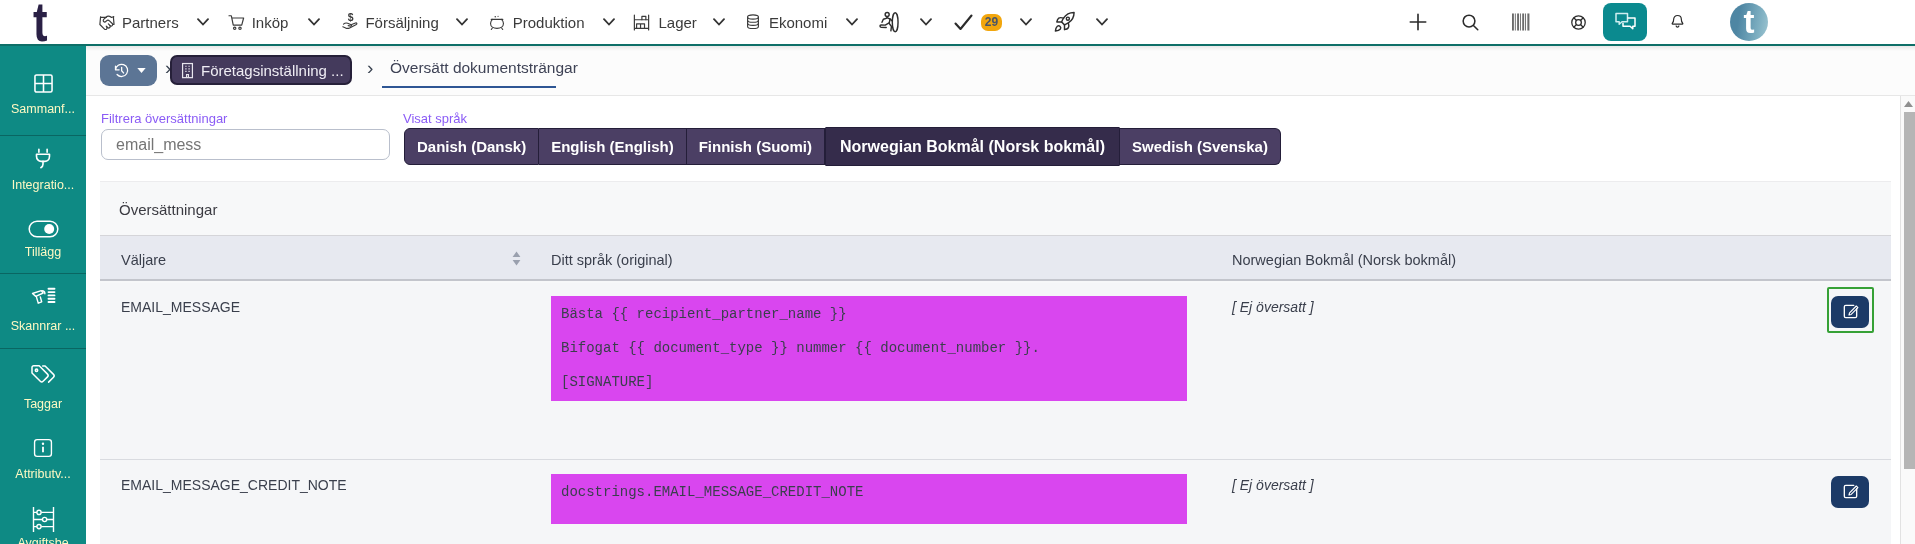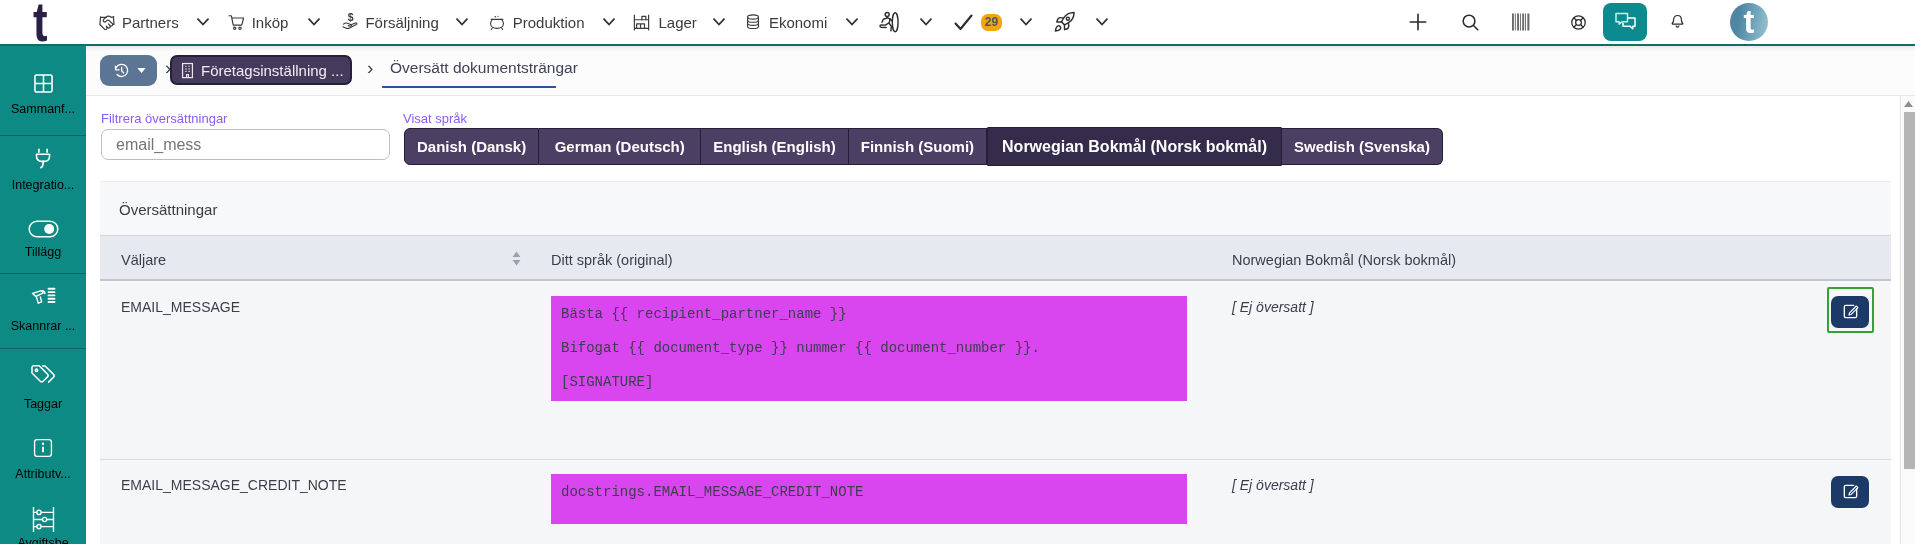--- a/index.html
+++ b/index.html
@@ -7,21 +7,21 @@
 .navbar { position:absolute; left:0; top:0; width:1915px; height:46px; background:#fff; border-bottom:2px solid #0e6f68; z-index:20; }
 .navshadow { position:absolute; left:86px; top:46px; width:1829px; height:5px; background:linear-gradient(#00000014,#0000); z-index:19; }
 .logo-t { position:absolute; left:33px; top:-11px; font-family:"Liberation Sans", sans-serif; font-size:56px; font-weight:bold; color:#2a2045; transform:scaleX(0.78); transform-origin:left; }
 .nav { position:absolute; left:97px; top:0; height:44px; display:flex; align-items:center; color:#3b3b3b; font-size:15px; white-space:nowrap; }
 .navright { position:absolute; right:0; top:0; height:44px; display:flex; align-items:center; }
 .chatbtn { width:44px; height:38px; background:#0b8a8f; border-radius:8px; display:flex; align-items:center; justify-content:center; }
 .avatar { width:38px; height:38px; border-radius:50%; background:linear-gradient(100deg, #4e86a3 25%, #7fb0c2 75%, #9fc6d2); display:flex; align-items:center; justify-content:center; font-family:"Liberation Sans", sans-serif; font-size:33px; font-weight:bold; color:#fff; }
 
 .sidebar { position:absolute; left:0; top:46px; width:86px; height:498px; background:#0e8a84; z-index:10; }
 .sicon { position:absolute; left:0; width:86px; display:flex; justify-content:center; }
-.slbl { position:absolute; left:0; width:86px; text-align:center; font-size:12.5px; color:#000000; }
+.slbl { position:absolute; left:0; width:86px; text-align:center; font-size:12.5px; color:#fef9c3; }
 .ssep { position:absolute; left:0; width:86px; height:1px; background:#0a6662; }
 
 .main { position:absolute; left:86px; top:46px; width:1829px; height:498px; background:#fff; }
 .crumbs { position:absolute; left:0; top:0; width:1829px; height:50px; background:#fcfcfc; border-bottom:1px solid #e7e7e7; }
 .histbtn { position:absolute; left:14px; top:9px; width:57px; height:31px; background:#5c7595; border-radius:9px; display:flex; align-items:center; justify-content:center; gap:6px; }
 .csep { position:absolute; top:11px; font-size:19px; color:#3b4452; font-family:"Liberation Sans",sans-serif; }
 .pill { position:absolute; left:84px; top:9px; height:30px; background:#443a5c; border:2px solid #262039; border-radius:7px; color:#efedf4; font-size:15px; display:flex; align-items:center; padding:0 6px 0 9px; gap:7px; }
 .cur { position:absolute; left:296px; top:10px; height:32px; width:174px; white-space:nowrap; font-size:15.5px; color:#3f4356; border-bottom:2px solid #2e5694; padding:3px 0 0 8px; }
 .scroll { position:absolute; left:0; top:50px; width:1829px; height:448px; background:#fff; }
 .flabel { position:absolute; font-size:13px; color:#8b5cf6; }
@@ -257,21 +257,20 @@
     </div>
     <span class="csep" style="left:281px">›</span>
     <span class="cur">Översätt dokumentsträngar</span>
   </div>
   <div class="scroll">
     <div class="flabel" style="left:15px; top:15px;">Filtrera översättningar</div>
     <input class="finput" placeholder="email_mess" style="">
     <div class="flabel" style="left:317px; top:15px;">Visat språk</div>
     <div class="btngroup">
       <div class="lbtn first">Danish (Dansk)</div>
-      <div class="lbtn" style="padding:0 15.5px">German (Deutsch)</div>
       <div class="lbtn">English (English)</div>
       <div class="lbtn">Finnish (Suomi)</div>
       <div class="lbtn active">Norwegian Bokmål (Norsk bokmål)</div>
       <div class="lbtn last">Swedish (Svenska)</div>
     </div>
     <div class="card">
       <div class="card-h">
           <span>Översättningar</span>
         </div>
       <div class="thead">

